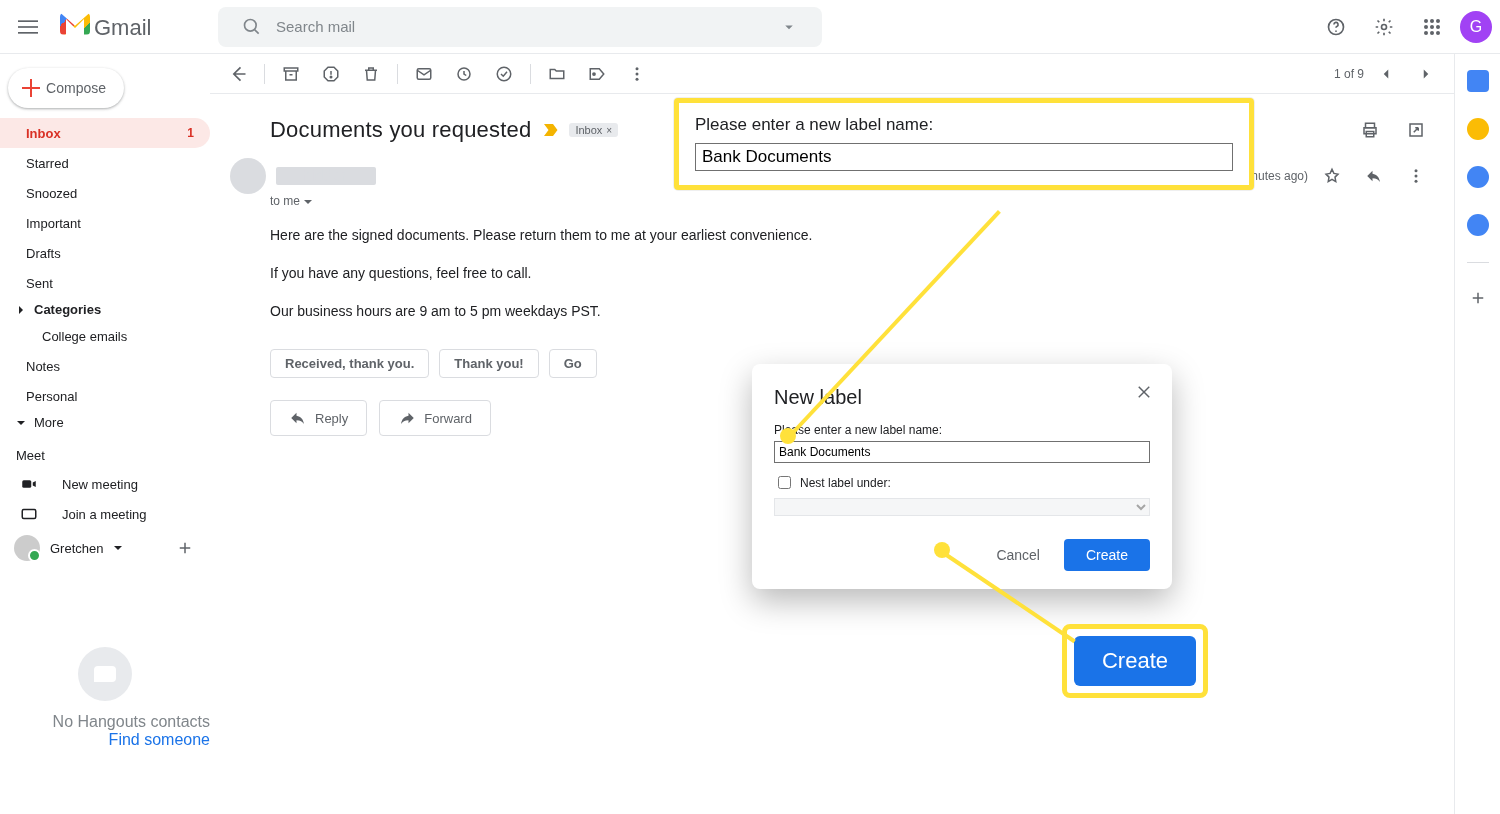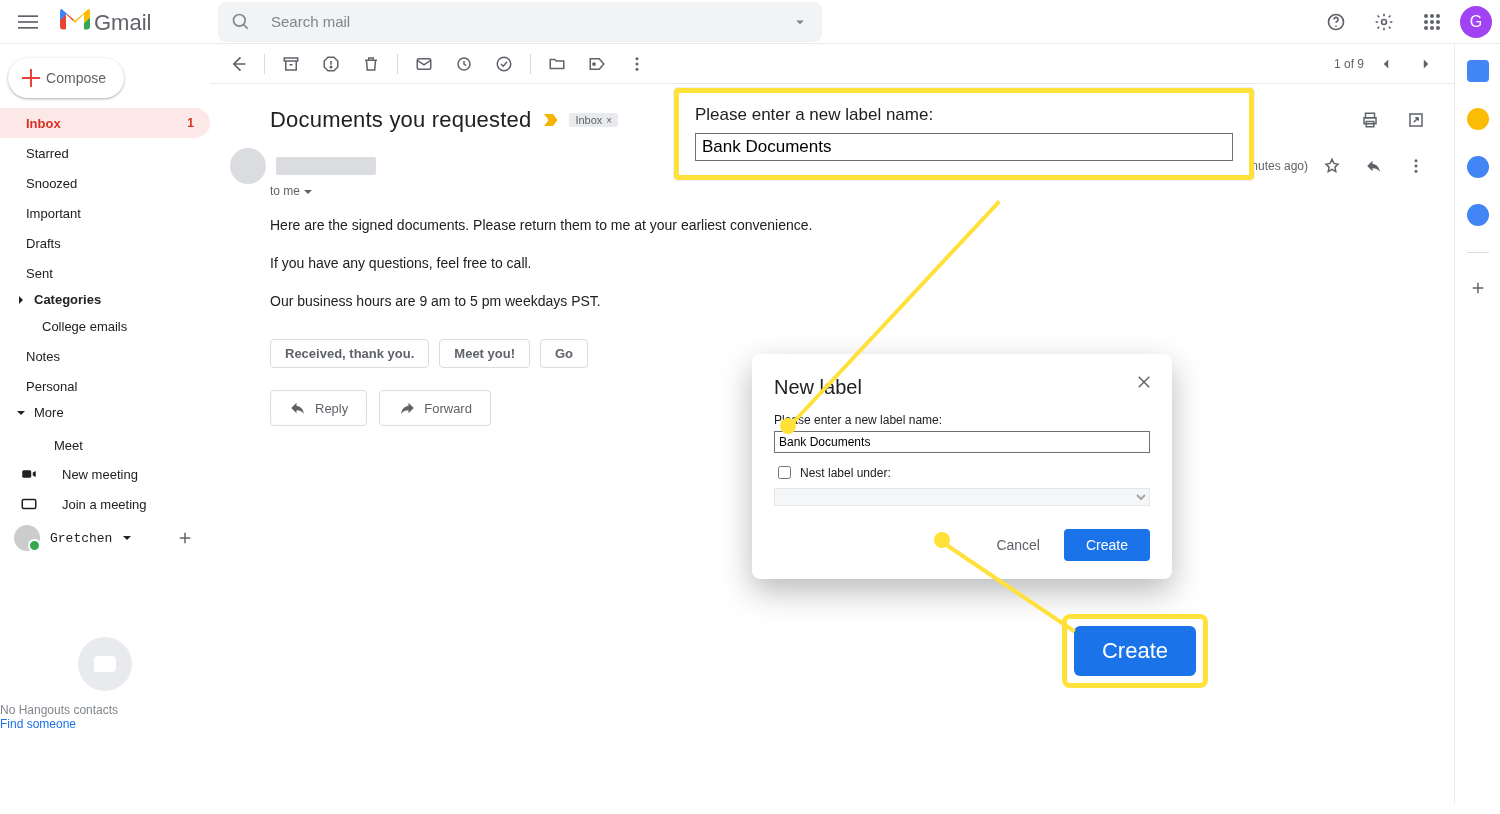--- a/index.html
+++ b/index.html
@@ -18,21 +18,21 @@
     margin: 0; padding: 0; width: 1500px; height: 814px;
     font-family: "Google Sans", "Helvetica Neue", Arial, sans-serif;
     color: var(--grey-900);
     background: #fff;
     overflow: hidden;
   }
   svg { display: block; }
 
   
   .top-bar {
-    height: 44px;
+    height: 54px;
     display: flex; align-items: center;
     border-bottom: 1px solid var(--grey-200);
     padding: 0 8px;
     gap: 8px;
   }
   .menu-btn {
     width: 40px; height: 40px; border-radius: 50%;
     display: flex; align-items: center; justify-content: center;
     color: var(--grey-700);
   }
@@ -47,22 +47,22 @@
       #fbbc05 50% 75%, #34a853 75% 100%);
     clip-path: polygon(0 0, 50% 60%, 100% 0, 100% 100%, 80% 100%, 80% 30%,
       50% 70%, 20% 30%, 20% 100%, 0 100%);
     border-radius: 4px;
   }
   .search-box {
     flex: 0 0 604px; height: 40px;
     background: var(--grey-100);
     border-radius: 8px;
     display: flex; align-items: center;
-    padding: 0 13px; color: var(--grey-600);
-    gap: 18px;
+    padding: 0 24px; color: var(--grey-600);
+    gap: 12px;
   }
   .search-box input {
     border: none; background: transparent; outline: none;
     flex: 1; font-size: 15px; color: var(--grey-900);
   }
   .search-box input::placeholder { color: var(--grey-600); }
   .spacer { flex: 1; }
   .top-icon {
     width: 40px; height: 40px; border-radius: 50%;
     display: flex; align-items: center; justify-content: center;
@@ -115,21 +115,20 @@
   .nav-sub { padding-left: 42px; }
   .expand-row {
     display: flex; align-items: center; gap: 8px;
     padding: 4px 0 4px 16px; font-size: 13px;
   }
   .chevron { width: 10px; height: 10px; }
 
   .section-head {
     font-size: 13px; font-weight: 500; color: var(--grey-900);
     padding: 14px 16px 6px;
-    margin-left: 38px;
   }
   .meet-item, .hangouts-item {
     height: 30px; display: flex; align-items: center; gap: 24px;
     padding: 0 16px 0 20px; font-size: 13px;
   }
   .user-chip {
     display: flex; align-items: center; gap: 10px;
     padding: 6px 16px 6px 14px;
   }
   .user-chip .presence {
@@ -139,21 +138,21 @@
   .user-chip .presence::after {
     content: ""; position: absolute; right: -1px; bottom: -1px;
     width: 9px; height: 9px; border-radius: 50%;
     background: #34a853; border: 2px solid #fff;
   }
   .add-btn {
     margin-left: auto;
   }
 
   .no-contacts {
-    text-align: left; color: var(--grey-600); font-size: 12px;
+    text-align: right; color: var(--grey-600); font-size: 16px;
     margin-top: 80px;
   }
   .speech-bubble {
     width: 54px; height: 54px; border-radius: 50%;
     background: var(--grey-200);
     margin: 0 auto 12px;
     display: flex; align-items: center; justify-content: center;
   }
   .speech-bubble .quote {
     width: 22px; height: 16px;
@@ -448,21 +447,21 @@
     </div>
     <div class="meet-item">
       <svg class="icon-18" viewBox="0 0 24 24" fill="none" stroke="currentColor" stroke-width="2">
         <rect x="3" y="6" width="18" height="12" rx="2"></rect>
       </svg>
       <span>Join a meeting</span>
     </div>
 
     <div class="user-chip">
       <span class="presence"></span>
-      <span style="font-size:13px;font-family:Liberation Mono, monospace;">Gretchen</span>
+      <span style="font-size:13px;">Gretchen</span>
       <svg class="chevron" viewBox="0 0 10 10" fill="currentColor">
           <path d="M1 3l4 4 4-4z"></path>
         </svg>
       <span class="add-btn">
         <svg class="icon-18" viewBox="0 0 24 24" fill="none" stroke="#5f6368" stroke-width="2">
           <line x1="12" y1="5" x2="12" y2="19"></line>
             <line x1="5" y1="12" x2="19" y2="12"></line>
         </svg>
       </span>
     </div>
@@ -615,21 +614,21 @@
     </div>
 
     <div class="body-text">
       <p>Here are the signed documents. Please return them to me at your earliest convenience.</p>
       <p>If you have any questions, feel free to call.</p>
       <p>Our business hours are 9 am to 5 pm weekdays PST.</p>
     </div>
 
     <div class="smart-replies">
       <div class="smart-reply">Received, thank you.</div>
-      <div class="smart-reply">Meet you!</div>
+      <div class="smart-reply">Thank you!</div>
       <div class="smart-reply">Go</div>
     </div>
 
     <div class="action-row">
       <div class="action-btn">
         <svg class="icon-18" viewBox="0 0 24 24" fill="currentColor">
           <path d="M10 9V5l-7 7 7 7v-4c5 0 8 2 10 5-1-6-4-10-10-11z"></path>
           </svg>
         <span>Reply</span>
       </div>

